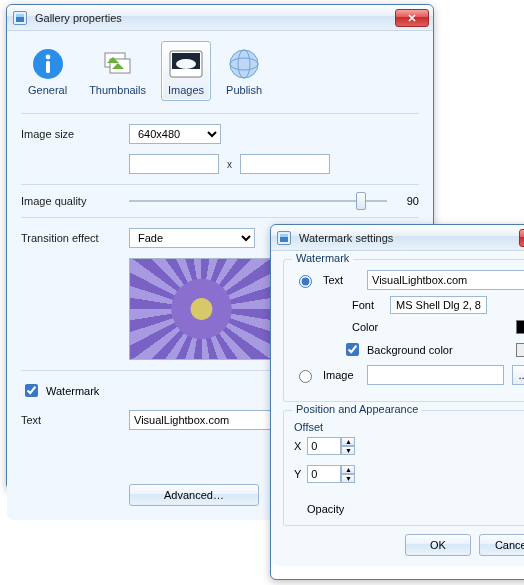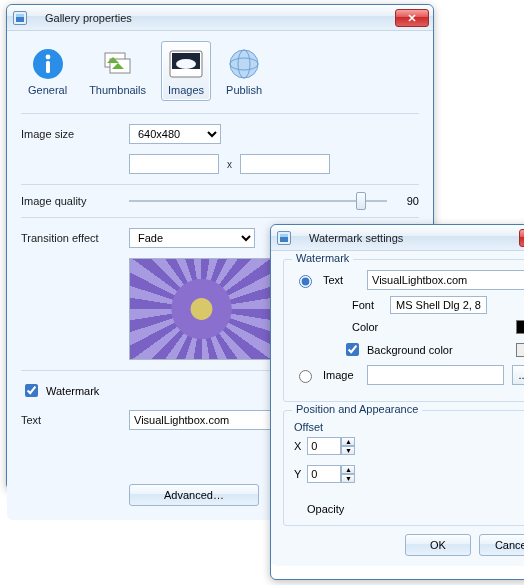--- a/index.html
+++ b/index.html
@@ -12,21 +12,21 @@
     background: #fff;
     box-shadow: 0 2px 8px rgba(0,0,0,.25);
   }
   .titlebar {
     height: 26px;
     border-bottom: 1px solid #c9d7e4;
     background: linear-gradient(#fdfefe,#e7f0f9 45%,#d5e4f3 46%,#e8f2fb);
     border-radius: 6px 6px 0 0;
     display: flex; align-items: center;
     padding: 0 4px 0 6px;
-    gap: 18px;
+    gap: 8px;
   }
   .titlebar .app-icon { width:14px; height:14px; background:#e6f0fa; border:1px solid #6a94bf; border-radius:2px; display:inline-flex; align-items:center; justify-content:center; }
   .titlebar .app-icon svg { width:10px; height:10px; }
   .titlebar .title { color:#1a1a1a; }
   .titlebar .spacer { flex:1; }
   .close-btn {
     width:34px; height:18px; border:1px solid #9c2b2b; border-radius:3px;
     background: linear-gradient(#f7a2a2,#e45656 45%,#c82c2c 46%,#e25d5d);
     display:flex; align-items:center; justify-content:center; color:#fff;
     cursor:pointer;

